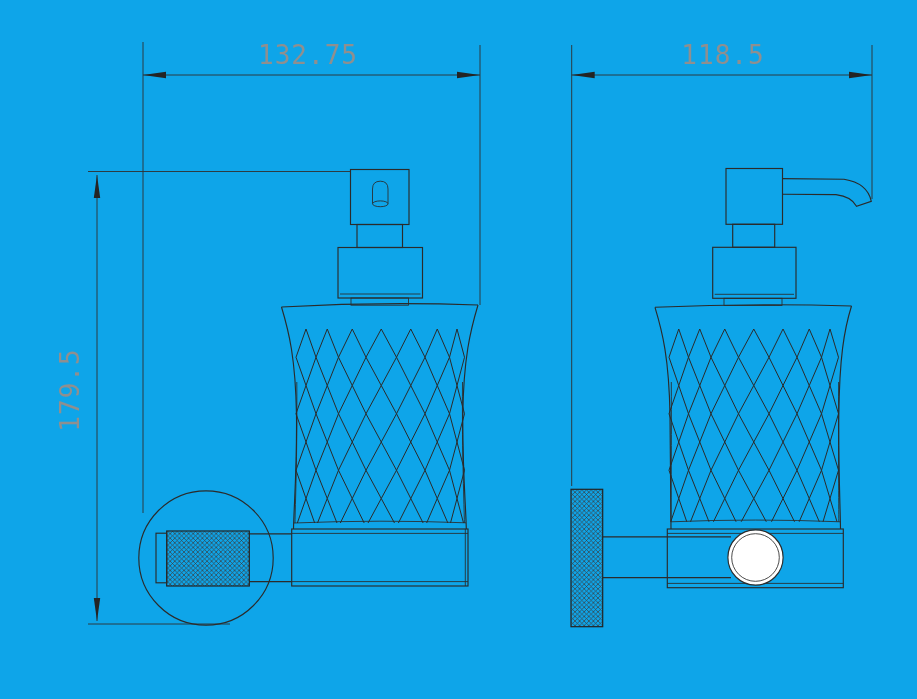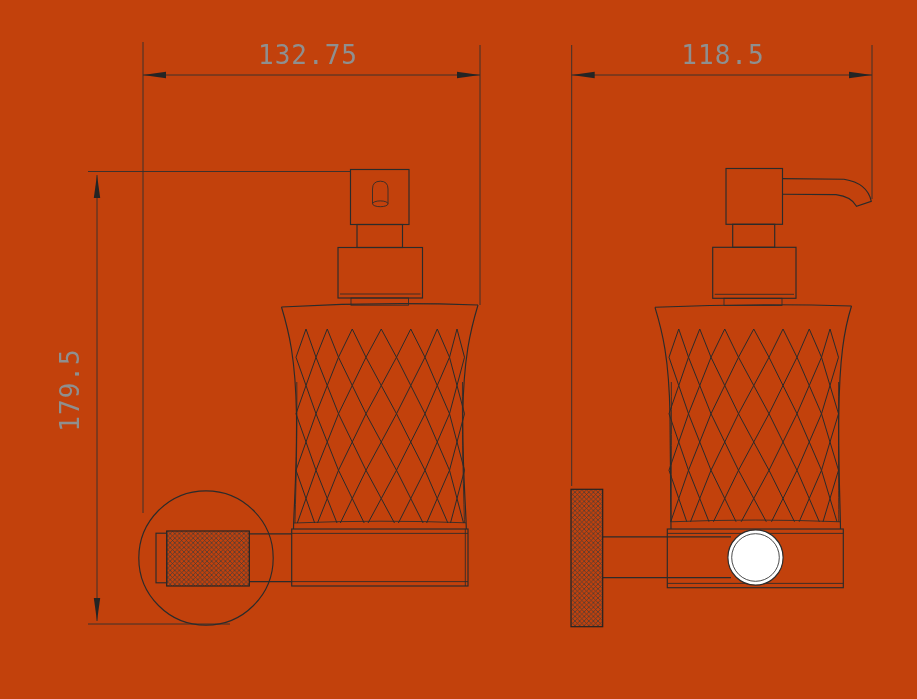--- a/index.html
+++ b/index.html
@@ -1,16 +1,16 @@
 <!DOCTYPE html>
 <html><head>
 <meta charset="utf-8">
 <style>
   html,body{margin:0;padding:0;background:#ffffff;}
-  .stage{position:relative;width:917px;height:699px;background:#c2410c;overflow:hidden;
+  .stage{position:relative;width:917px;height:699px;background:#0ea5e9;overflow:hidden;
          font-family:"DejaVu Sans",sans-serif;}
   svg{display:block;}
   .ln   {stroke:#2b2b2b;fill:none;stroke-width:1.15;stroke-linecap:butt;}
   .thin {stroke:#2b2b2b;fill:none;stroke-width:0.85;}
   .dim  {stroke:#303030;fill:none;stroke-width:0.9;}
   .arrow{fill:#242424;stroke:none;}
   .facet{stroke:#2b2b2b;stroke-width:1;fill:none;}
   .dimtext{font-family:"DejaVu Sans Mono","DejaVu Sans",monospace;
            font-size:26px;fill:#8f8f8f;letter-spacing:1px;}
   .whitefill{fill:#ffffff;}

